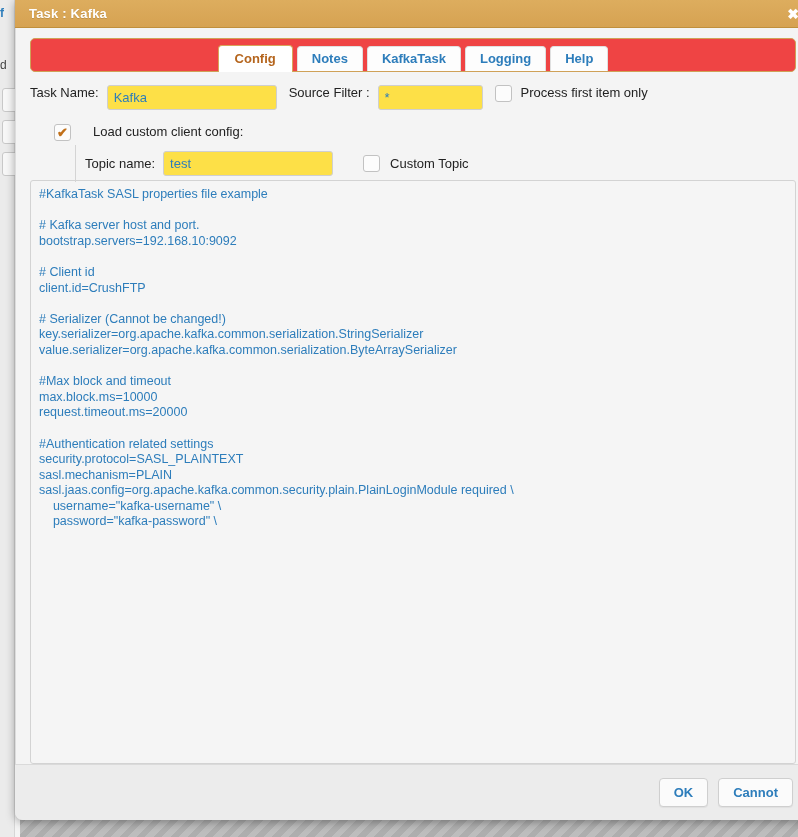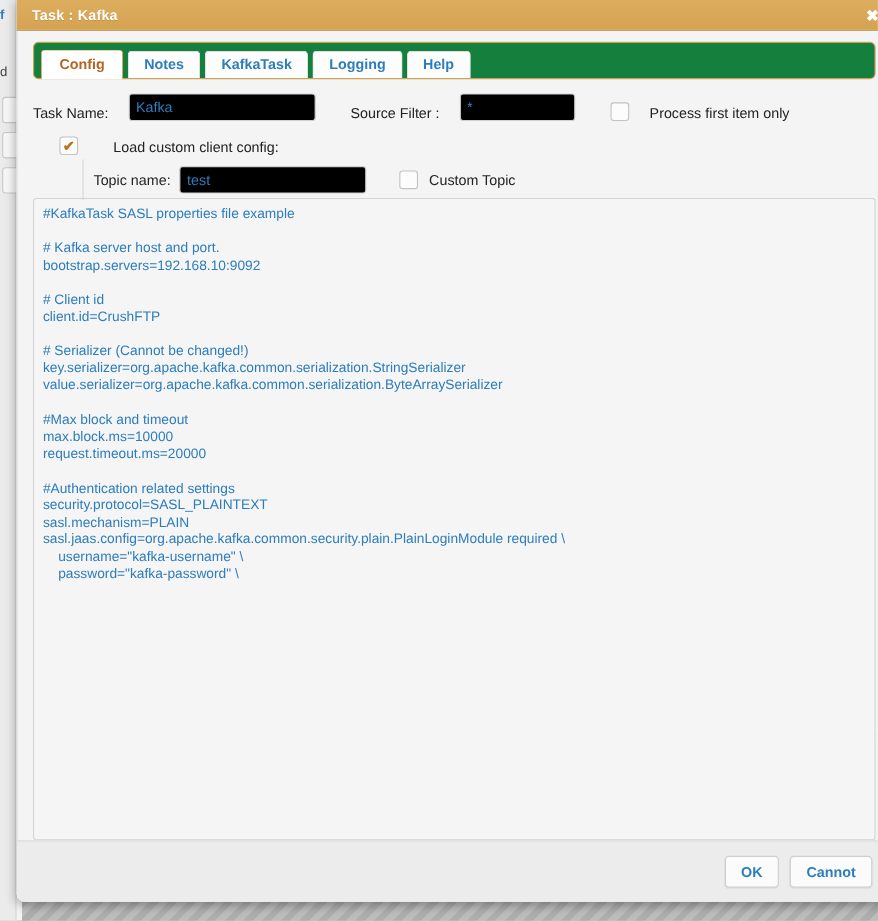--- a/index.html
+++ b/index.html
@@ -131,30 +131,31 @@
     box-sizing: border-box;
     display: flex;
     flex-direction: column;
     overflow: hidden;
     border-left: 1px solid #dcdcdc;
     border-right: 1px solid #dcdcdc;
   }
 
   
   .tabbar {
-    background: #15803d;
+    background: #ef4444;
     border: 1px solid #cfa157;
     border-radius: 5px;
     padding: 6px 6px 0 6px;
     height: 34px;
     box-sizing: border-box;
     display: flex;
     align-items: flex-start;
     gap: 4px;
     flex: 0 0 auto;
+    justify-content: center;
   }
   .tab {
     background: #fdfdfd;
     border: 1px solid #e0e0e0;
     border-bottom: none;
     border-radius: 4px 4px 0 0;
     padding: 5px 14px 6px 14px;
     font-size: 13px;
     color: #2d7dbb;
     font-weight: bold;
@@ -168,36 +169,35 @@
     color: #b5651d;
     border: 1px solid #d8a559;
     border-bottom: none;
     padding: 6px 16px 7px 16px;
     top: 0;
   }
 
   
   .row {
     display: flex;
-    align-items: flex-end;
+    align-items: flex-start;
     flex: 0 0 auto;
-    gap: 10px;
   }
   .row-main {
     margin-top: 13px;
   }
   .lbl {
     color: #222;
     font-size: 13px;
     white-space: nowrap;
   }
   .txt {
     border: 1px solid #cfcfcf;
     border-radius: 3px;
-    background: #000000;
+    background: #fde047;
     color: #2d7dbb;
     font-family: "Liberation Sans", sans-serif;
     font-size: 13px;
     padding: 4px 6px;
     box-sizing: border-box;
     outline: none;
   }
   #task-name-input { width: 170px; margin-left: 8px; }
   #source-filter-input { width: 105px; margin-left: 8px; }
   #topic-name-input { width: 170px; margin-left: 8px; }

